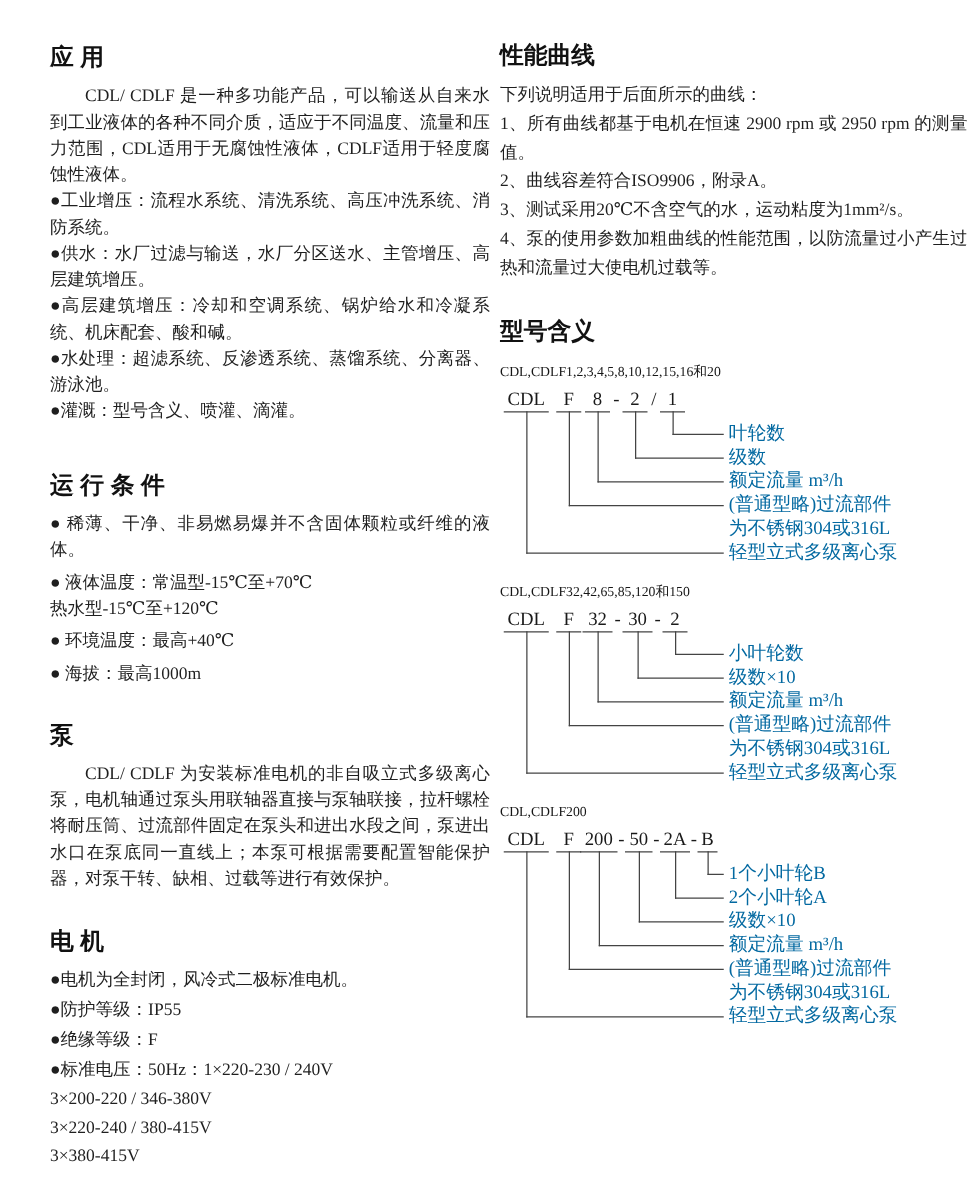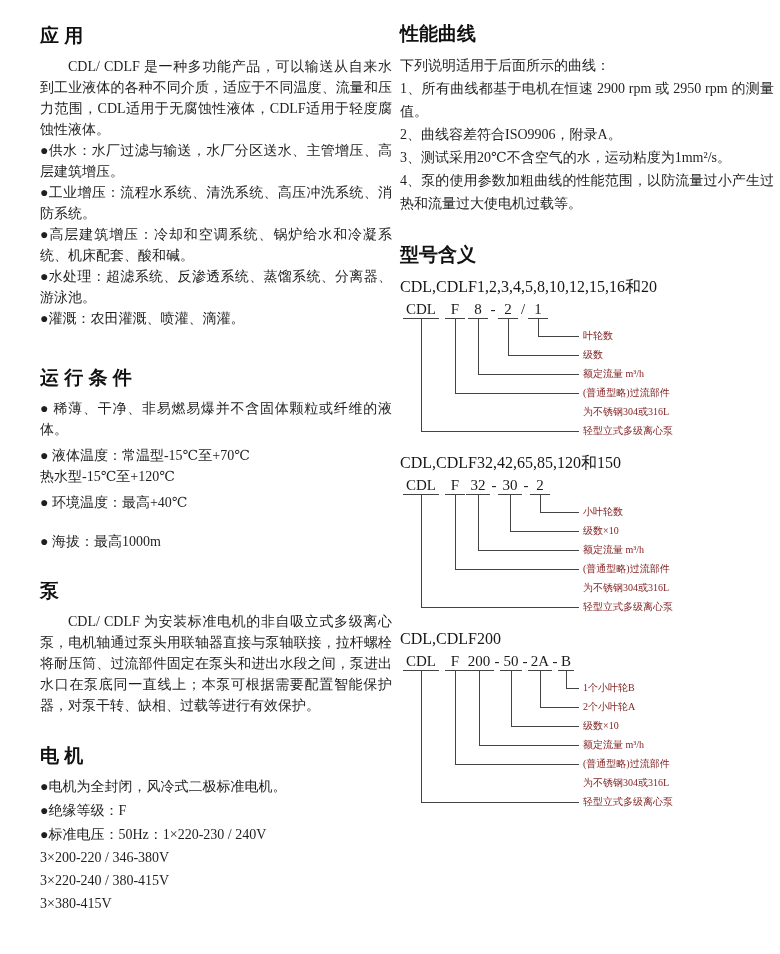--- a/index.html
+++ b/index.html
@@ -3,21 +3,21 @@
 <meta charset="utf-8">
 <style>
   html, body { margin: 0; padding: 0; }
   body {
     width: 780px; height: 954px;
     background: #ffffff;
     font-family: "Liberation Serif", "DejaVu Serif", serif;
     color: #1f1f1f;
   }
   .page { position: relative; width: 780px; height: 954px; background: #ffffff; overflow: hidden; }
-  .col { position: absolute; top: 4px; }
+  .col { position: absolute; top: 15px; }
   .col-left { left: 40px; width: 352px; }
   .col-right { left: 400px; width: 374px; }
 
   h2.sec {
     font-family: "Liberation Sans", "DejaVu Sans", sans-serif;
     font-weight: bold;
     font-size: 19px;
     line-height: 24px;
     color: #111111;
     margin: 0 0 8px 0;
@@ -25,72 +25,73 @@
   p.body {
     margin: 0;
     font-size: 14px;
     line-height: 21px;
     text-align: justify;
   }
   p.indent { text-indent: 2em; }
   p.curve { margin: 0; font-size: 14px; line-height: 23px; text-align: justify; }
 
   .mtitle {
-    font-size: 16px;
+    font-size: 11px;
     line-height: 20px;
     margin: 10px 0 4px 0;
     color: #161616;
   }
   .diagram { position: relative; width: 374px; }
   .dcode {
     position: absolute; top: 0; height: 16px;
     font-size: 15px; line-height: 16px;
     text-align: center; color: #1a1a1a;
   }
   .dcode.u { border-bottom: 1px solid #444444; padding-bottom: 1px; }
   .conn {
     position: absolute;
     border-left: 1px solid #444444;
     border-bottom: 1px solid #444444;
   }
   .dlabel {
     position: absolute;
-    font-size: 10px; line-height: 18px;
-    white-space: nowrap; color: #7f1d1d;
+    font-size: 15px; line-height: 18px;
+    white-space: nowrap; color: #0369a1;
   }
   .volt { margin-left: 146px; text-align: left; }
   .temp2 { margin-left: 106px; text-align: left; }
 </style>
 </head>
 <body>
 
 <div class="page">
 
   <div class="col col-left">
 
     <h2 class="sec" style="margin-top:20px">应 用</h2>
     <p class="body indent">CDL/ CDLF 是一种多功能产品，可以输送从自来水到工业液体的各种不同介质，适应于不同温度、流量和压力范围，CDL适用于无腐蚀性液体，CDLF适用于轻度腐蚀性液体。</p>
+    <p class="body">●工业增压：流程水系统、清洗系统、高压冲洗系统、消防系统。</p>
     <p class="body">●供水：水厂过滤与输送，水厂分区送水、主管增压、高层建筑增压。</p>
-    <p class="body">●工业增压：流程水系统、清洗系统、高压冲洗系统、消防系统。</p>
     <p class="body">●高层建筑增压：冷却和空调系统、锅炉给水和冷凝系统、机床配套、酸和碱。</p>
     <p class="body">●水处理：超滤系统、反渗透系统、蒸馏系统、分离器、游泳池。</p>
-    <p class="body">●灌溉：农田灌溉、喷灌、滴灌。</p>
+    <p class="body">●灌溉：型号含义、喷灌、滴灌。</p>
 
     <h2 class="sec" style="margin-top:37px">运 行 条 件</h2>
     <p class="body">● 稀薄、干净、非易燃易爆并不含固体颗粒或纤维的液体。</p>
     <p class="body" style="margin-top:5px">● 液体温度：常温型-15℃至+70℃</p>
     <p class="body temp2">热水型-15℃至+120℃</p>
     <p class="body" style="margin-top:5px">● 环境温度：最高+40℃</p>
-    <p class="body" style="margin-top:18px">● 海拔：最高1000m</p>
+    <p class="body" style="margin-top:5px">● 海拔：最高1000m</p>
 
     <h2 class="sec" style="margin-top:27px">泵</h2>
     <p class="body indent">CDL/ CDLF 为安装标准电机的非自吸立式多级离心泵，电机轴通过泵头用联轴器直接与泵轴联接，拉杆螺栓将耐压筒、过流部件固定在泵头和进出水段之间，泵进出水口在泵底同一直线上；本泵可根据需要配置智能保护器，对泵干转、缺相、过载等进行有效保护。</p>
 
     <h2 class="sec" style="margin-top:28px">电 机</h2>
     <p class="body">●电机为全封闭，风冷式二极标准电机。</p>
+    <p class="body" style="margin-top:3px">●防护等级：IP55</p>
     <p class="body" style="margin-top:3px">●绝缘等级：F</p>
     <p class="body" style="margin-top:3px">●标准电压：50Hz：1×220-230 / 240V</p>
     <p class="body volt" style="margin-top:2px">3×200-220 / 346-380V</p>
     <p class="body volt" style="margin-top:2px">3×220-240 / 380-415V</p>
     <p class="body volt" style="margin-top:2px">3×380-415V</p>
   </div>
 
   <div class="col col-right">
 
     <h2 class="sec" style="margin-top:18px">性能曲线</h2>

